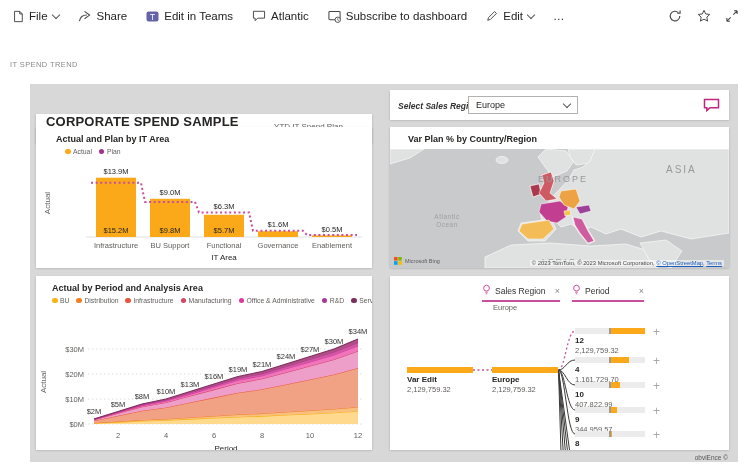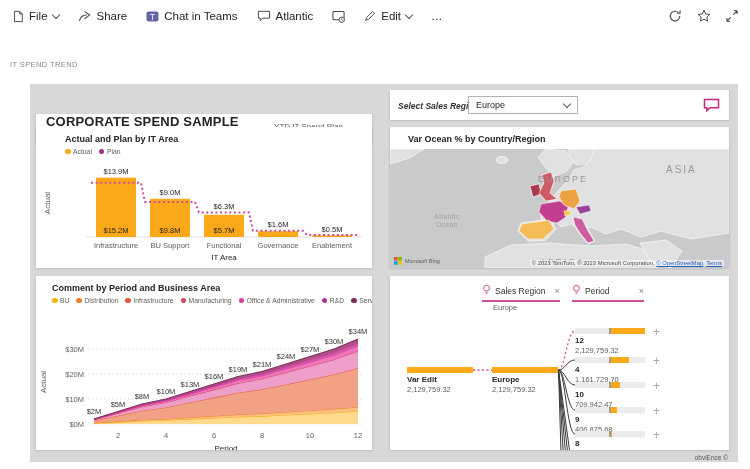--- a/index.html
+++ b/index.html
@@ -30,21 +30,21 @@
   .card{position:absolute;background:#fff;box-shadow:0 .8px 2.2px rgba(0,0,0,.22);overflow:hidden;}
   .c1{left:6px;top:6px;width:336px;height:30px;display:flex;align-items:center;padding-left:10px;box-sizing:border-box;margin-top:24px;}
   .c2{left:360px;top:6px;width:339px;height:30px;}
   .c3{left:6px;top:43px;width:336px;height:141px;}
   .c4{left:360px;top:43px;width:339px;height:141px;}
   .c5{left:6px;top:192px;width:336px;height:174px;}
   .c6{left:360px;top:192px;width:339px;height:174px;}
   .hdr-title{font-size:13px;font-weight:bold;letter-spacing:.2px;color:#252423;}
   .hdr-sub{font-size:8px;color:#605E5C;margin-left:6px;margin-top:3px;}
   .vtitle{font-size:9px;font-weight:bold;color:#252423;padding-top:7px;}
-  .c3 .vtitle{padding-left:29px;} .c4 .vtitle{padding-left:18px;} .c5 .vtitle{padding-left:16px;}
+  .c3 .vtitle{padding-left:20px;} .c4 .vtitle{padding-left:18px;} .c5 .vtitle{padding-left:16px;}
   .lg-row{display:flex;align-items:center;gap:7px;font-size:6.8px;color:#605E5C;margin-top:4px;}
   .c3 .lg-row{padding-left:29px;} .c5 .lg-row{padding-left:16px;}
   .lg-item{display:flex;align-items:center;gap:2.5px;white-space:nowrap;}
   .lg-dot{width:5.5px;height:5.5px;border-radius:50%;display:inline-block;}
   
   .sl-label{position:absolute;left:8px;top:11px;font-size:8.5px;font-weight:bold;font-style:italic;color:#323130;}
   .sl-drop{position:absolute;left:78px;top:6px;width:110px;height:18px;border:1px solid #B3B0AD;background:#fff;
            display:flex;align-items:center;justify-content:space-between;padding:0 7px;box-sizing:border-box;
            font-size:9px;color:#252423;cursor:pointer;}
   .sl-comment{position:absolute;right:9px;top:8px;cursor:pointer;}
@@ -96,38 +96,39 @@
           </span>
           <span>Share</span>
         </div>
         <div class="tb-item">
           <span class="tbi">
             <svg width="13" height="13" viewBox="0 0 13 13">
               <rect x="0.5" y="1.5" width="12" height="10" rx="2" fill="#6264A7"></rect>
               <text x="6.5" y="9.6" font-size="8.5" fill="#fff" text-anchor="middle">T</text>
             </svg>
           </span>
-          <span>Chat in Teams</span>
+          <span>Edit in Teams</span>
         </div>
         <div class="tb-item">
           <span class="tbi">
             <svg width="14" height="12" viewBox="0 0 16 14">
               <path d="M1.5 1.5h13v8h-8l-3 3v-3h-2z" fill="none" stroke="#444" stroke-width="1.1"></path>
             </svg>
           </span>
           <span>Atlantic</span>
         </div>
         <div class="tb-item">
           <span class="tbi">
             <svg width="13" height="13" viewBox="0 0 14 14">
               <rect x="1" y="1.5" width="12" height="9" rx="1" fill="none" stroke="#444" stroke-width="1.1"></rect>
               <circle cx="10.5" cy="10.5" r="2.9" fill="#fff" stroke="#444" stroke-width="1"></circle>
               <path d="M10.5 9v1.7l1.1.7" stroke="#444" fill="none" stroke-width="0.9"></path>
             </svg>
           </span>
+          <span>Subscribe to dashboard</span>
         </div>
         <div class="tb-item">
           <span class="tbi">
             <svg width="12" height="12" viewBox="0 0 14 14">
               <path d="M2 12l1-3.2 7-7 2.2 2.2-7 7z" fill="none" stroke="#444" stroke-width="1.1"></path>
             </svg>
           </span>
           <span>Edit</span>
           <span class="chev"></span>
         </div>
@@ -212,21 +213,21 @@
             <text x="242" y="93" font-size="7.5" fill="#605E5C" text-anchor="middle">Governance</text>
             <rect x="276" y="80.4" width="40" height="1.6" fill="#FBA919"></rect>
             <text x="296" y="76.5" font-size="7.5" fill="#252423" text-anchor="middle">$0.5M</text>
             <text x="296" y="93" font-size="7.5" fill="#605E5C" text-anchor="middle">Enablement</text>
             <path d="M55,27.8 L105,27.8 L109,46.9 L159,46.9 L163,57.4 L213,57.4 L217,75.8 L267,75.8 L271,80.0 L321,80.0 " fill="none" stroke="#C94F9B" stroke-width="2" stroke-dasharray="2 2.6"></path>
             <text x="188" y="105" font-size="8" fill="#252423" text-anchor="middle">IT Area</text>
           </svg></div>
     </div>
 
     <div class="card c4">
-      <div class="vtitle">Var Ocean % by Country/Region</div>
+      <div class="vtitle">Var Plan % by Country/Region</div>
       <div class="map-wrap">
         <svg width="339" height="119" viewBox="0 0 339 119">
           <rect x="0" y="0" width="339" height="119" fill="#C9CACB"></rect>
           <g fill="#E0E1E1" stroke="#FFFFFF" stroke-width="0.6">
             <path d="M0,0 L34,0 L20,9 L0,15 Z"></path>
             <ellipse cx="112" cy="11" rx="6" ry="3.5"></ellipse>
             <path d="M148,8 L156,0 L176,2 L184,12 L177,22 L163,28 L155,18 Z"></path>
             <path d="M178,0 L207,0 L201,14 L186,16 L180,8 Z"></path>
             <path d="M339,0 L205,0 L200,12 L193,18 L184,21 L179,30 L170,40 L162,48 L157,56 L150,63 L152,72 L163,70 L171,78 L181,75 L191,82 L201,78 L216,85 L231,80 L251,88 L271,82 L301,90 L339,84 Z"></path>
             <path d="M152,26 L161,23 L164,32 L160,44 L167,50 L156,52 L149,44 L154,34 Z"></path>
@@ -265,21 +266,21 @@
             </svg>
           <span>Microsoft Bing</span>
         </div>
         <div class="map-attr">
           <span>© 2023 TomTom, © 2023 Microsoft Corporation, </span><a>© OpenStreetMap</a><span>, </span><a>Terms</a>
         </div>
       </div>
     </div>
 
     <div class="card c5">
-      <div class="vtitle">Comment by Period and Business Area</div>
+      <div class="vtitle">Actual by Period and Analysis Area</div>
       <div class="lg-row" id="areaLegend">
           <span class="lg-item">
             <span class="lg-dot" style="background:#F9B313"></span>
             <span>BU</span>
           </span>
           <span class="lg-item">
             <span class="lg-dot" style="background:#F07E26"></span>
             <span>Distribution</span>
           </span>
           <span class="lg-item">
@@ -416,30 +417,30 @@
             <div class="t-lbl">4</div>
             <div class="t-val">1,161,729.70</div>
           </div>
           <span class="t-plus" style="left:263px;top:80px;">+</span>
           <div class="t-node" style="left:185px;top:106px;width:80px;">
             <div class="t-track">
               <div class="t-div"></div>
               <div class="t-fill" style="width:9.8px"></div>
             </div>
             <div class="t-lbl">10</div>
-            <div class="t-val">709,942.47</div>
+            <div class="t-val">407,822.99</div>
           </div>
           <span class="t-plus" style="left:263px;top:105px;">+</span>
           <div class="t-node" style="left:185px;top:131px;width:80px;">
             <div class="t-track">
               <div class="t-div"></div>
               <div class="t-fill" style="width:6.6px"></div>
             </div>
             <div class="t-lbl">9</div>
-            <div class="t-val">406,875.68</div>
+            <div class="t-val">344,959.57</div>
           </div>
           <span class="t-plus" style="left:263px;top:130px;">+</span>
           <div class="t-node" style="left:185px;top:155px;width:80px;">
             <div class="t-track">
               <div class="t-div"></div>
               <div class="t-fill" style="width:1.0px"></div>
             </div>
             <div class="t-lbl">8</div>
             <div class="t-val">30,184.38</div>
           </div>

